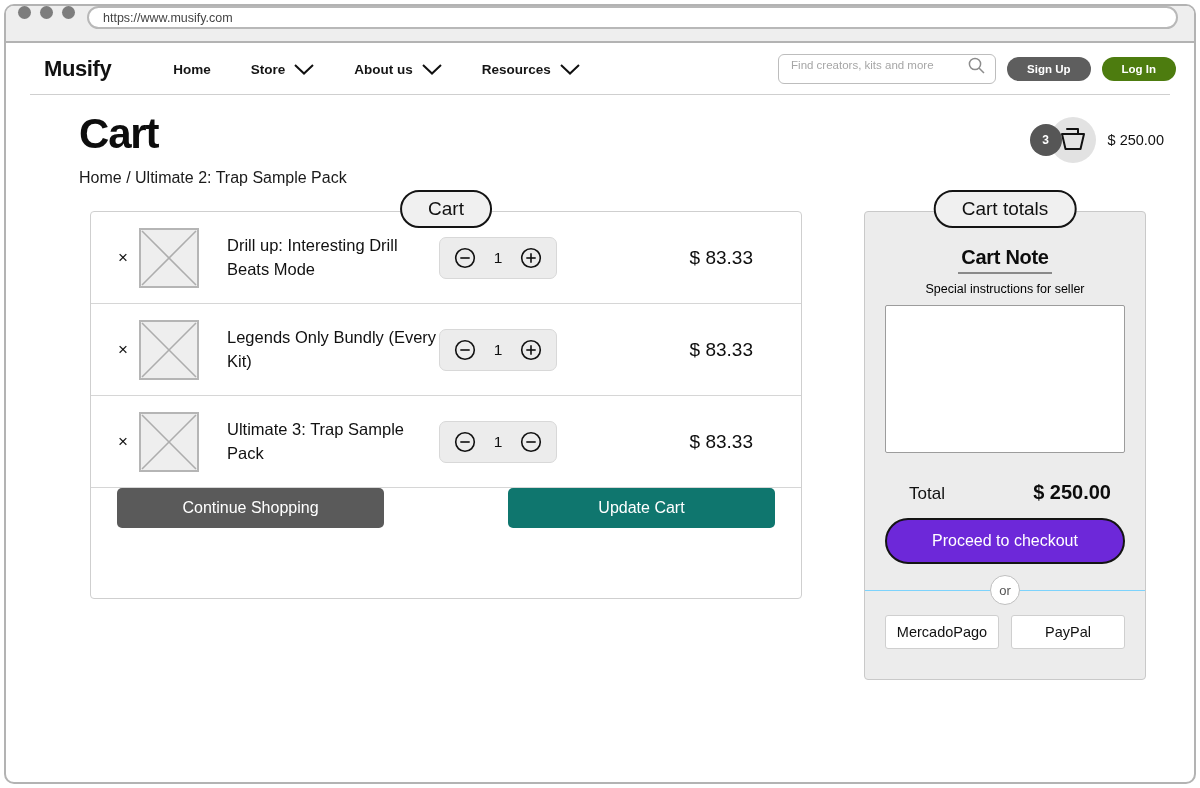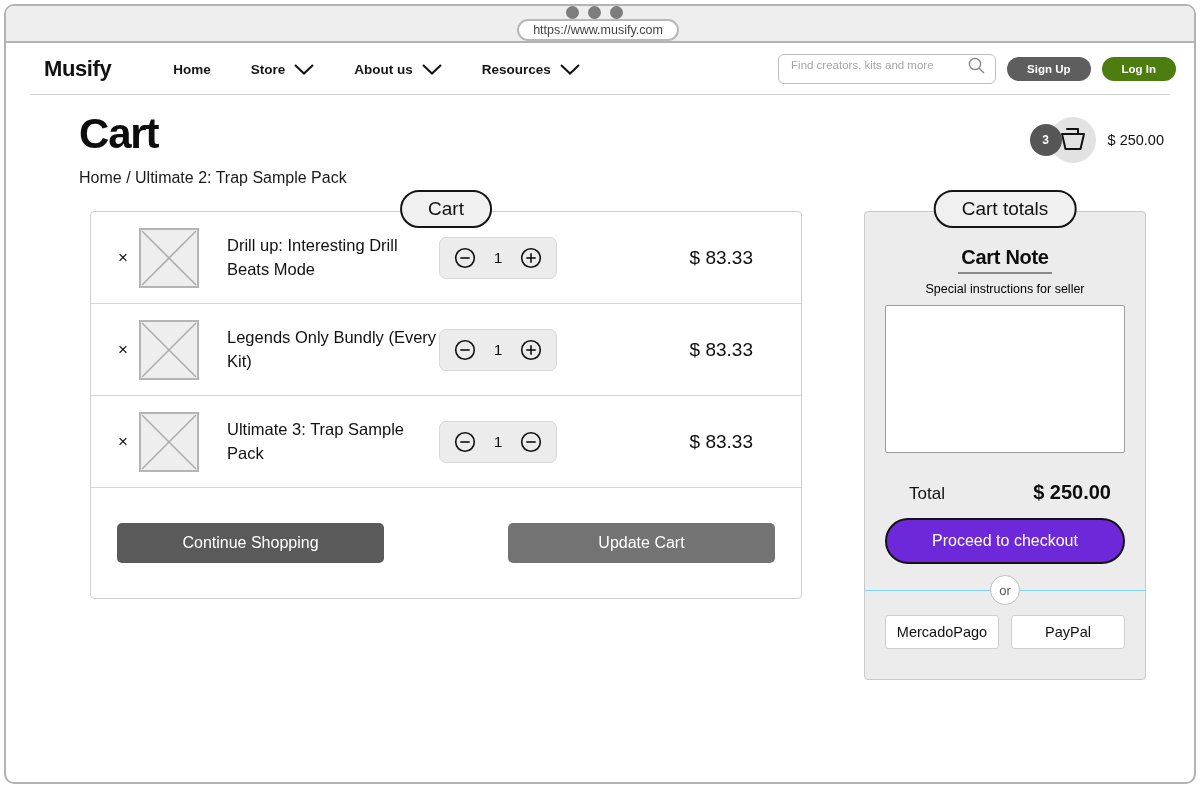--- a/index.html
+++ b/index.html
@@ -16,24 +16,23 @@
     width: 1192px; height: 780px;
     border: 2px solid #b3b3b3;
     border-radius: 10px;
     background: #ffffff;
     overflow: hidden;
   }
   .chrome-bar {
     height: 37px;
     background: #eeeeee;
     border-bottom: 2px solid #b3b3b3;
-    display: flex; align-items: center;
+    display: flex; 
     padding: 0 12px;
     position: relative;
-    flex-direction: column;
   }
   .dots { display: flex; gap: 9px; margin-right: 12px; }
   .dot { width: 13px; height: 13px; border-radius: 50%; background: #7d7d7d; }
   .urlbar {
     flex: 1; height: 23px;
     background: #ffffff;
     border: 2px solid #b8b8b8;
     border-radius: 12px;
     display: flex; align-items: center;
     padding: 0 14px;
@@ -198,33 +197,33 @@
   }
   .step-btn { cursor: pointer; display: flex; }
   .qty { font-size: 15.5px; color: #111; min-width: 12px; text-align: center; }
   .item-price {
     margin-left: auto;
     font-size: 19px; color: #0f0f0f;
     padding-right: 30px;
   }
   .cart-actions {
     height: 110px;
-    display: flex; align-items: center;
+    display: flex; align-items: flex-start;
     padding: 0 26px;
   }
   .btn-rect {
     border: none; border-radius: 5px;
     color: #fff; font-size: 16px;
     font-family: "Liberation Sans", sans-serif;
     cursor: pointer;
     height: 40px;
     display: flex; align-items: center; justify-content: center;
   }
   .btn-continue { background: #5a5a5a; width: 268px; }
-  .btn-update   { background: #737373; width: 268px; margin-left: 124px; }
+  .btn-update   { background: #0f766e; width: 268px; margin-left: 124px; }
 
   
   .totals-wrap { position: relative; }
   .totals-panel {
     width: 282px;
     background: #ececec;
     border: 1.5px solid #c9c9c9;
     border-radius: 4px;
     padding: 34px 0 0 0;
   }

